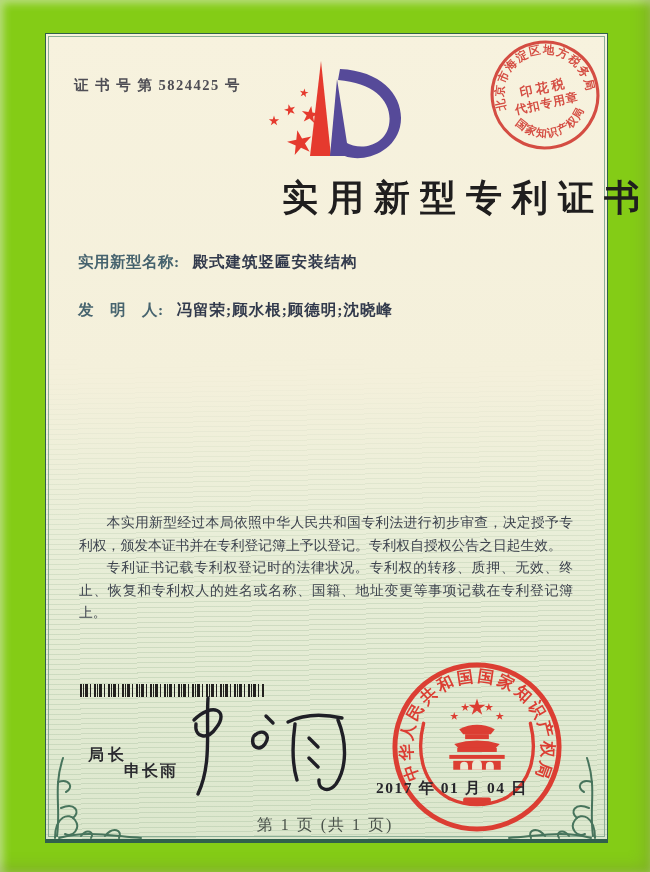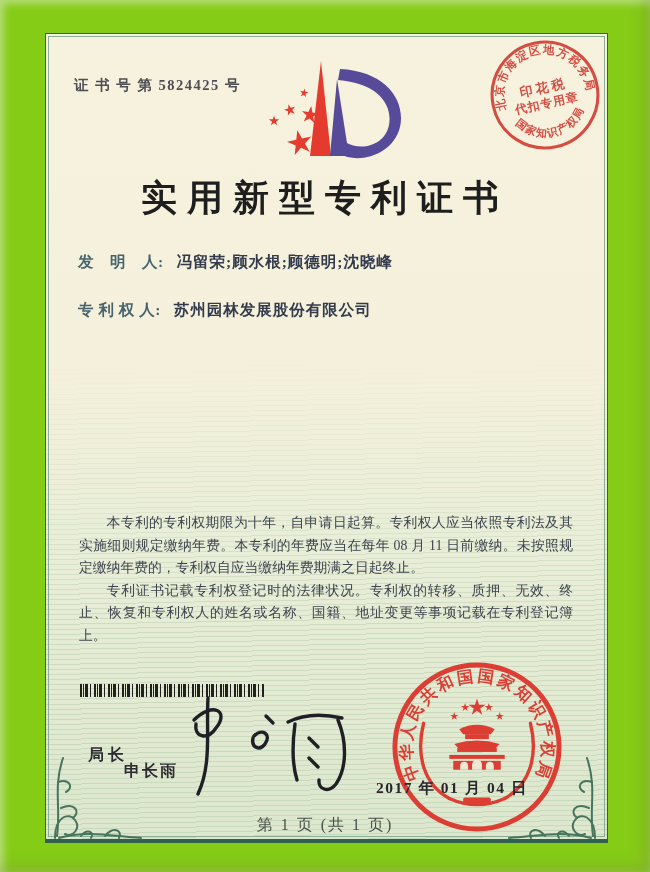--- a/index.html
+++ b/index.html
@@ -36,21 +36,21 @@
   }
   .content{position:absolute;inset:0;z-index:3;}
 
   .cert-no{
     position:absolute;left:74px;top:76px;
     font-size:14.5px;letter-spacing:1.5px;color:#4f4e55;font-weight:600;
   }
   .logo{position:absolute;left:252px;top:53px;width:152px;height:124px;}
   .tax-stamp{position:absolute;left:488px;top:38px;width:114px;height:114px;transform:rotate(-12deg);opacity:.92;}
   .title{
-    position:absolute;left:0;right:0;top:174px;text-align:center;
+    position:absolute;left:0;right:0;top:174px;text-align:right;
     font-size:36px;font-weight:600;color:#1f1e1e;letter-spacing:10px;
   }
   .fields{position:absolute;left:78px;top:252px;right:55px;}
   .field-row{height:20px;margin-bottom:27.5px;font-size:15.5px;white-space:nowrap;}
   .field-label{color:#46636e;font-weight:600;letter-spacing:.5px;margin-right:9px;}
   .field-value{color:#323a4c;font-weight:600;letter-spacing:1px;}
   .paragraphs{
     position:absolute;left:79px;top:512px;width:494px;
     font-size:13.8px;line-height:22.6px;color:#3d434e;text-align:justify;
   }
@@ -120,31 +120,31 @@
         <textPath href="#taxBottomArc" startOffset="50%" text-anchor="middle">国家知识产权局</textPath>
       </text>
       <text x="55" y="52" text-anchor="middle" fill="#d24036" font-size="12.5" font-weight="700" letter-spacing="3">印花税</text>
       <text x="55" y="67" text-anchor="middle" fill="#d24036" font-size="11.5" font-weight="700" letter-spacing="1">代扣专用章</text>
     </svg>
 
     <div class="title">实用新型专利证书</div>
 
     <div class="fields">
       <div class="field-row">
+        <span class="field-label">实用新型名称:</span>
+        <span class="field-value">殿式建筑竖匾安装结构</span>
+      </div>
+      <div class="field-row">
         <span class="field-label">发　明　人:</span>
         <span class="field-value">冯留荣;顾水根;顾德明;沈晓峰</span>
       </div>
-      <div class="field-row">
-        <span class="field-label">专 利 权 人:</span>
-        <span class="field-value">苏州园林发展股份有限公司</span>
-      </div>
     </div>
 
     <div class="paragraphs">
-      <p>本专利的专利权期限为十年，自申请日起算。专利权人应当依照专利法及其实施细则规定缴纳年费。本专利的年费应当在每年 08 月 11 日前缴纳。未按照规定缴纳年费的，专利权自应当缴纳年费期满之日起终止。</p>
+      <p>本实用新型经过本局依照中华人民共和国专利法进行初步审查，决定授予专利权，颁发本证书并在专利登记簿上予以登记。专利权自授权公告之日起生效。</p>
       <p>专利证书记载专利权登记时的法律状况。专利权的转移、质押、无效、终止、恢复和专利权人的姓名或名称、国籍、地址变更等事项记载在专利登记簿上。</p>
     </div>
 
     <div class="barcode"></div>
 
     <div class="signer-title">局长</div>
     <div class="signer-name">申长雨</div>
 
     <svg class="signature" viewBox="0 0 200 108">
       <g fill="none" stroke="#1f1f26" stroke-width="3.4" stroke-linecap="round">

